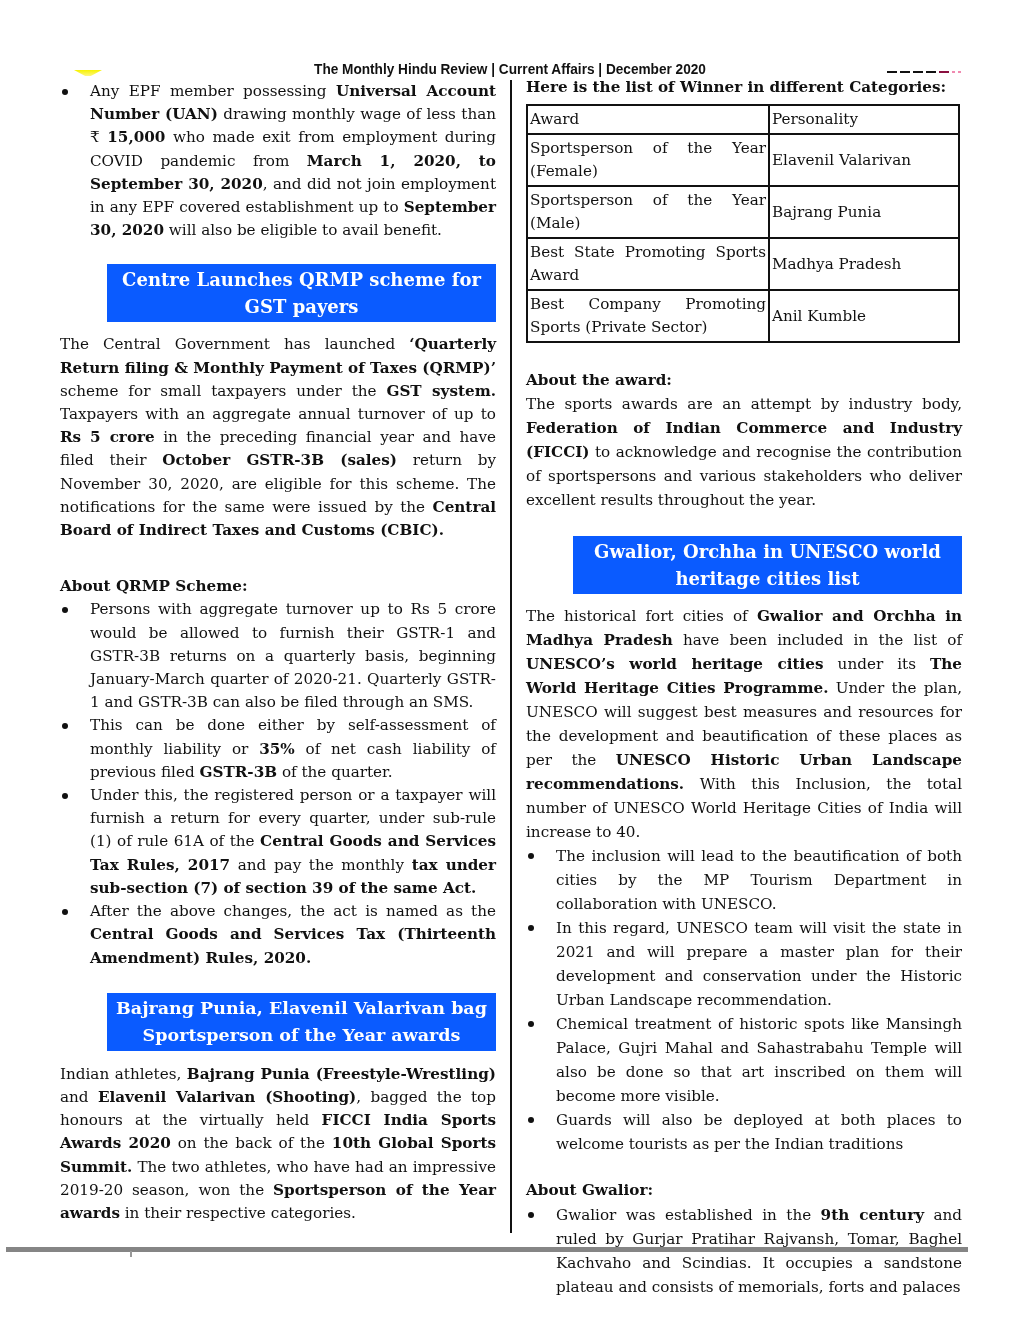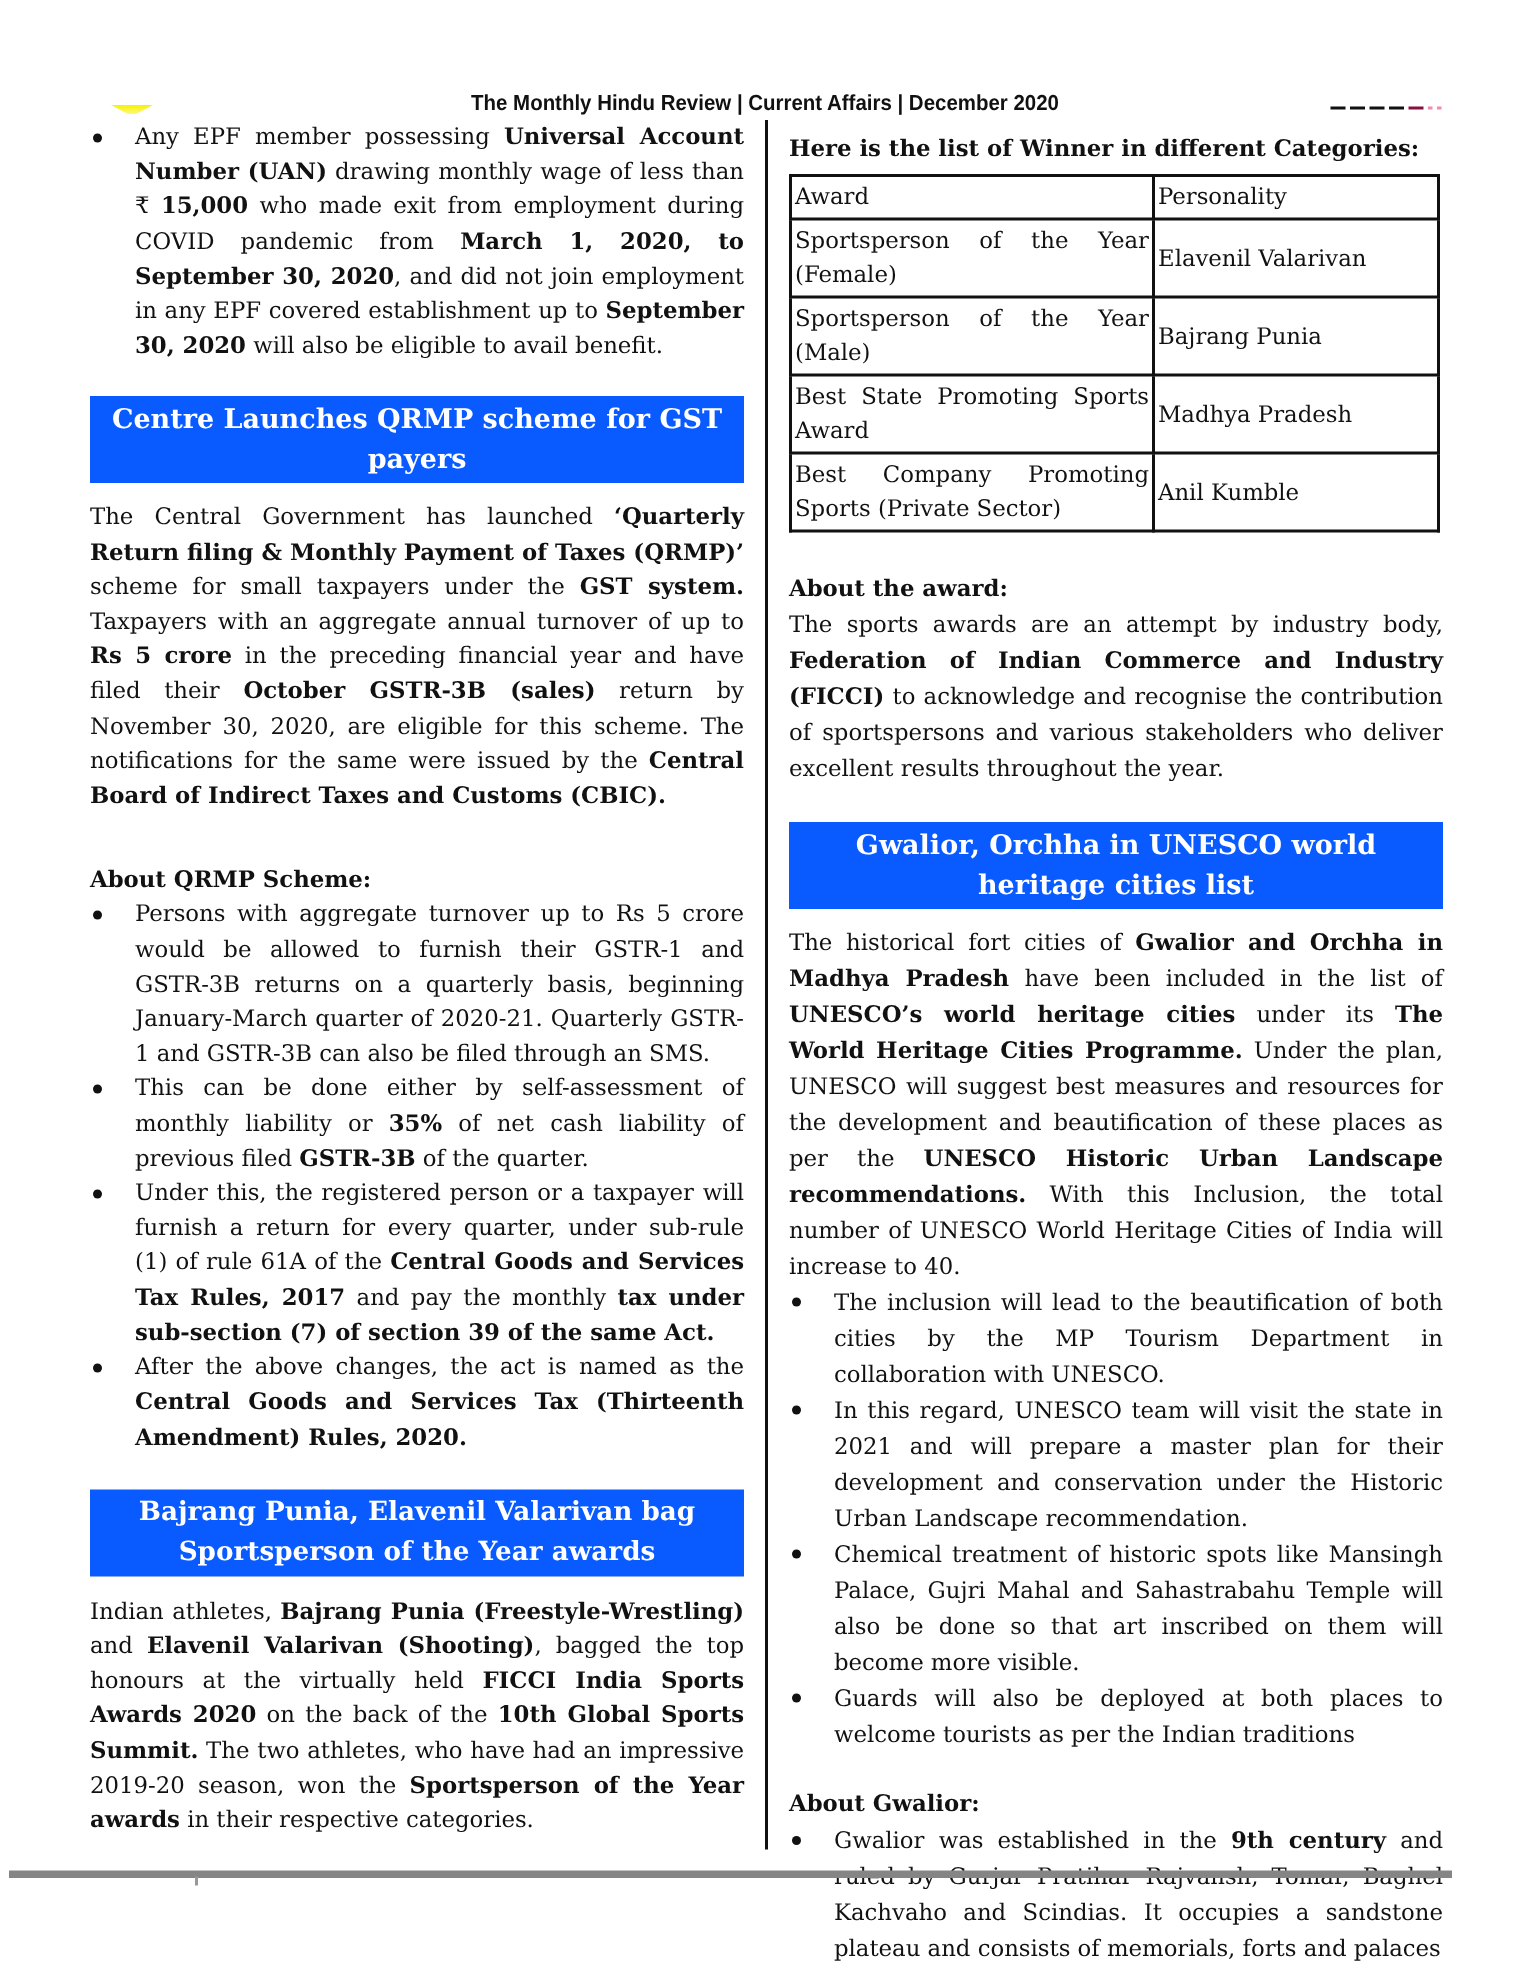--- a/index.html
+++ b/index.html
@@ -18,32 +18,32 @@
   .header-dashes span { display: block; width: 10px; height: 2px; background: #111; }
   .header-dashes span.m { background: #8a1040; }
   .header-dashes span.p { width: 3px; background: #f08ab0; }
 
   .col-divider { position: absolute; left: 510px; top: 80px; width: 2px; height: 1153px; background: #111; }
   .footer-rule { position: absolute; left: 6px; top: 1247px; width: 962px; height: 5px; background: #858585; }
   .footer-tick { position: absolute; left: 130px; top: 1251px; width: 2px; height: 6px; background: #999; }
 
   .col { position: absolute; width: 436px; font-size: 15.2px; line-height: 23.2px; text-align: justify; }
   .col-left { left: 60px; top: 80px; }
-  .col-right { left: 526px; top: 88px; }
+  .col-right { left: 526px; top: 76px; }
 
   b, .b { font-weight: bold; }
   p { margin: 0; }
 
   ul.bullets { list-style: none; }
   ul.bullets li { position: relative; padding-left: 30px; text-align: justify; }
   ul.bullets li .dot { position: absolute; left: 2px; top: 9px; width: 6px; height: 6px; border-radius: 50%; background: #111; }
 
   .banner {
     background: #0a5bff; color: #ffffff; font-weight: bold; text-align: center;
-    font-size: 17.5px; line-height: 27px; padding: 2px 6px;
+    font-size: 17.5px; line-height: 27px; padding: 2px 6px; margin-left: 47px;
   }
   .subhead { font-weight: bold; }
 
   table.awards { border-collapse: collapse; width: 434px; font-size: 15.2px; line-height: 23px; }
   table.awards td { border: 2px solid #111; padding: 2px 2px; vertical-align: middle; }
   table.awards td.c1 { width: 242px; text-align: justify; }
   table.awards th { border: 2px solid #111; text-align: left; font-weight: normal; padding: 2px 2px; }
 </style>
 </head>
 <body>

